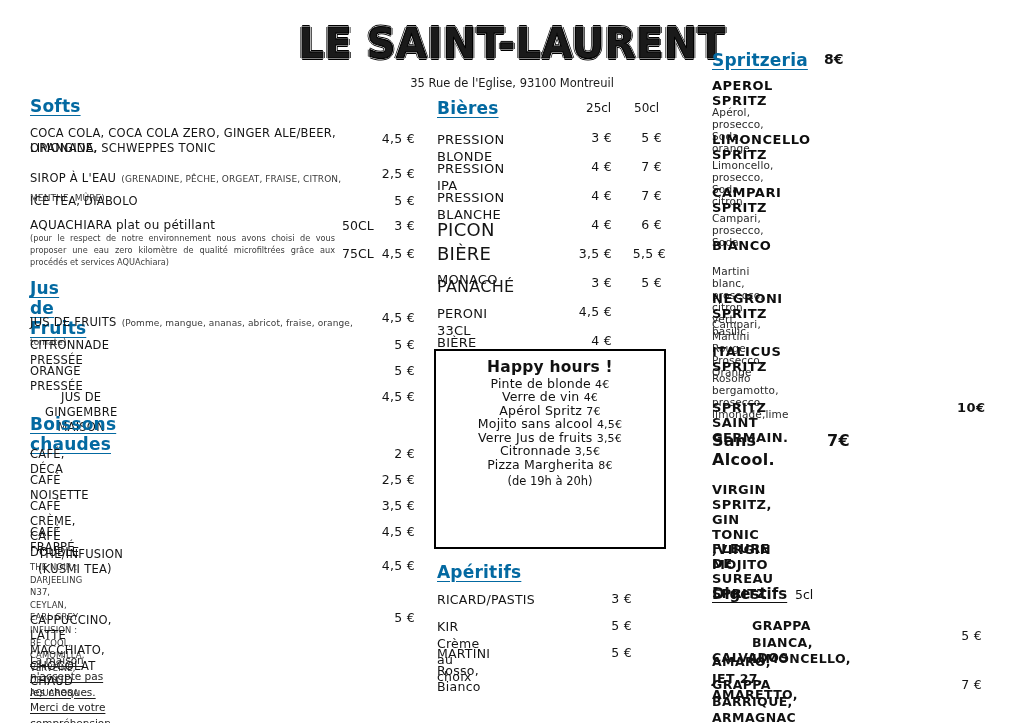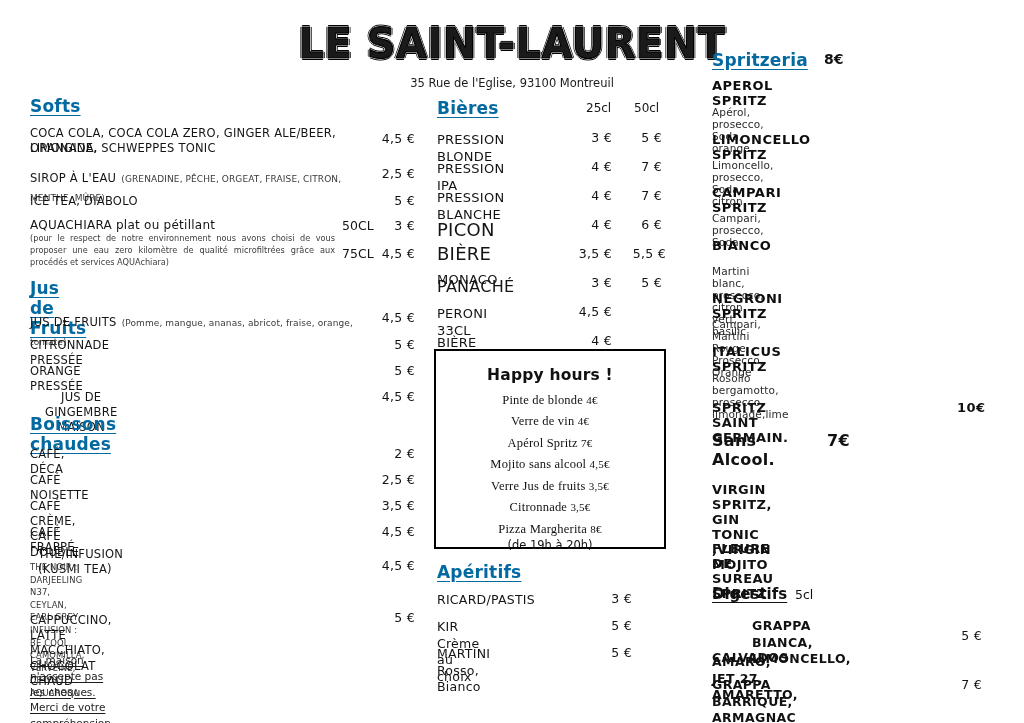--- a/index.html
+++ b/index.html
@@ -128,29 +128,28 @@
     height: 200px;
     border: 2.5px solid #000;
     box-sizing: border-box;
     background: #fff;
     text-align: center;
   }
   .hh-title {
     font-size: 15.5px;
     font-weight: 700;
     line-height: 1.22;
-    margin-top: 15px;
+    margin-top: 7px;
     letter-spacing: 0.2px;
   }
   .hh-line {
     font-size: 12.5px;
     line-height: 1.0;
-    margin-top: 9px;
+    margin-top: 1px;
     letter-spacing: 0.2px;
-    font-family: Liberation Serif, serif;
   }
   .hh-line .p { font-size: 11px; }
   .hh-sub { font-size: 11.5px; margin-top: 3px; }
 
   
   .spritz-name {
     font-size: 13px;
     font-weight: 700;
     letter-spacing: 0.5px;
     color: #0d0d0d;

